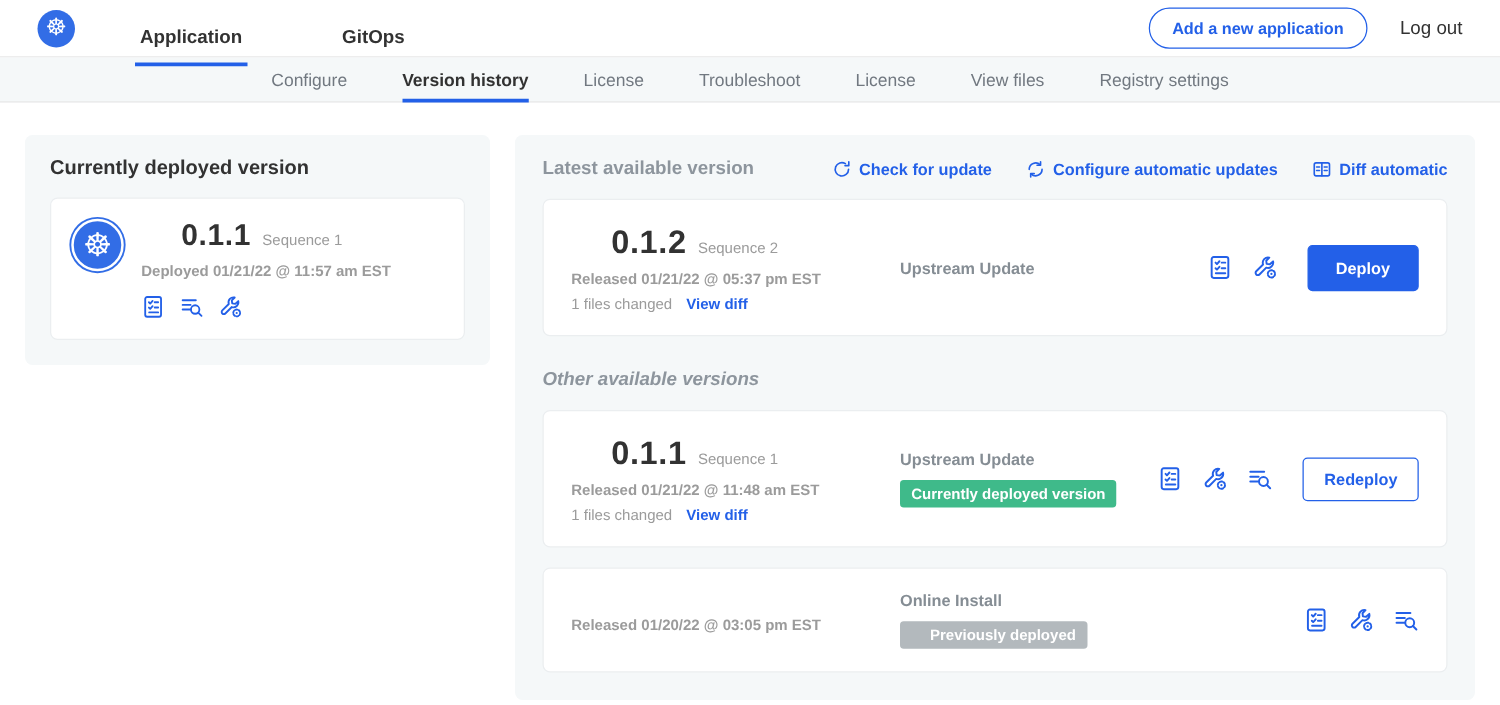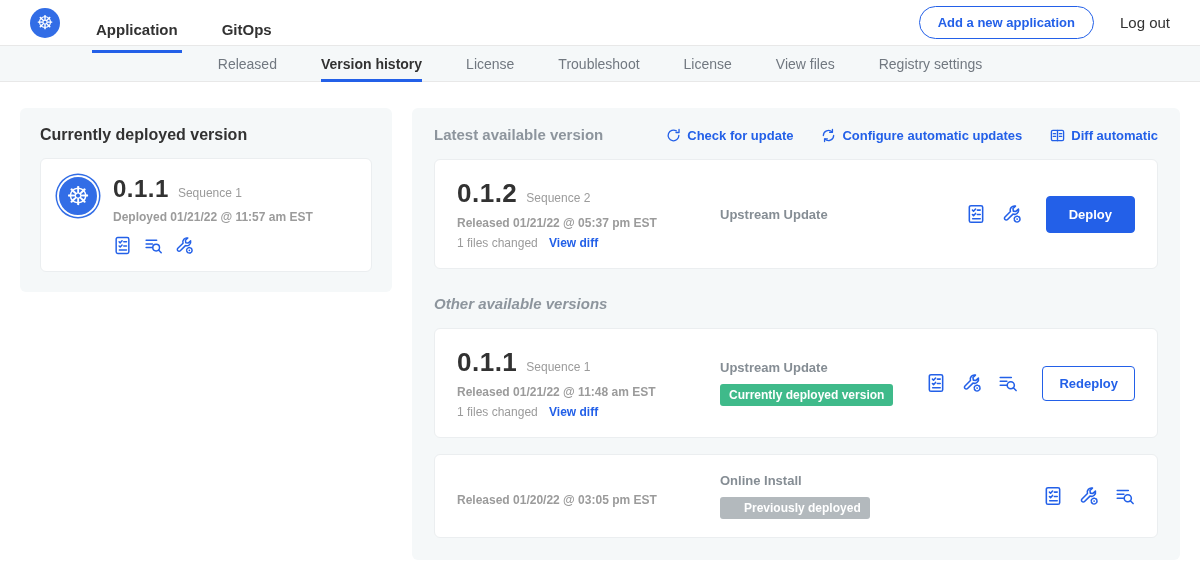--- a/index.html
+++ b/index.html
@@ -11,41 +11,41 @@
   }
   *{box-sizing:border-box;}
   html,body{margin:0;padding:0;}
   body{
     width:1200px;height:564px;overflow:hidden;background:#fff;
     font-family:"Liberation Sans","DejaVu Sans",sans-serif;color:#323232;
   }
   
   .topbar{height:46px;display:flex;align-items:center;padding:0 30px;border-bottom:1px solid #e8e8e8;background:#fff;}
   .logo{width:30px;height:30px;border-radius:50%;background:var(--k8s-blue);color:#fff;display:flex;align-items:center;justify-content:center;font-size:19px;flex-shrink:0;}
-  .top-tabs{display:flex;height:32px;margin-left:32px;}
+  .top-tabs{display:flex;height:32px;margin-left:48px;gap:36px;}
   .top-tab{height:46px;display:flex;align-items:center;padding:0 4px;margin-right:36px;font-size:15px;font-weight:600;color:#323232;position:relative;cursor:pointer;}
   .top-tab.active::after{content:"";position:absolute;left:0;right:0;bottom:0;height:3px;background:var(--accent-blue);}
   .topbar-spacer{flex:1;}
   .add-app-btn{height:33px;border:1px solid var(--accent-blue);color:var(--accent-blue);background:#fff;border-radius:17px;padding:0 18px;font-size:13px;font-weight:700;font-family:inherit;cursor:pointer;}
   .logout{margin-left:26px;font-size:15px;color:#323232;cursor:pointer;}
   
   .subnav{height:36px;background:var(--panel-bg);border-bottom:1px solid #e8e8e8;display:flex;align-items:center;justify-content:center;}
   .subnav-item{height:36px;display:flex;align-items:center;margin:0 22px;font-size:14px;color:#717880;position:relative;cursor:pointer;}
   .subnav-item.active{color:#323232;font-weight:600;}
   .subnav-item.active::after{content:"";position:absolute;left:0;right:0;bottom:0;height:3px;background:var(--accent-blue);}
   
   .main{display:flex;gap:20px;padding:26px 20px 0;align-items:flex-start;}
   .panel{background:var(--panel-bg);border-radius:6px;}
   .left-panel{width:372px;flex-shrink:0;padding:18px 20px 20px;}
   .right-panel{flex:1;padding:18px 22px 22px;}
   .panel-title{margin:0;font-size:16px;font-weight:700;color:#323232;}
   
   .deployed-card{background:#fff;border:1px solid #ebeef0;border-radius:6px;margin-top:14px;padding:16px;display:flex;gap:14px;align-items:flex-start;}
   .app-logo{width:42px;height:42px;font-size:26px;border:2px solid #fff;box-shadow:0 0 0 1.5px var(--k8s-blue);}
-  .version-row{display:flex;align-items:baseline;}
+  .version-row{display:flex;align-items:baseline;margin-left:32px;}
   .version-number{font-size:24px;font-weight:700;color:#323232;letter-spacing:.5px;}
   .version-number.lg{font-size:26px;}
   .sequence{font-size:12px;color:#9b9b9b;margin-left:9px;}
   .date-line{margin-top:7px;font-size:12px;font-weight:600;color:#9b9b9b;}
   .files-line{margin-top:6px;font-size:12px;color:#9b9b9b;}
   .view-diff{color:var(--accent-blue);font-weight:700;margin-left:8px;cursor:pointer;text-decoration:none;}
   .icon-row{display:flex;gap:12px;margin-top:12px;}
   .icon-btn{color:var(--accent-blue);display:inline-flex;cursor:pointer;}
   .icon-btn svg{width:19px;height:19px;}
   
@@ -77,21 +77,21 @@
   <nav class="top-tabs">
     <div class="top-tab active">Application</div>
     <div class="top-tab">GitOps</div>
   </nav>
   <div class="topbar-spacer"></div>
   <button class="add-app-btn">Add a new application</button>
   <span class="logout">Log out</span>
 </header>
 
 <nav class="subnav">
-  <div class="subnav-item">Released</div>
+  <div class="subnav-item">Configure</div>
   <div class="subnav-item active">Version history</div>
   <div class="subnav-item">License</div>
   <div class="subnav-item">Troubleshoot</div>
   <div class="subnav-item">License</div>
   <div class="subnav-item">View files</div>
   <div class="subnav-item">Registry settings</div>
 </nav>
 
 <main class="main">
 

